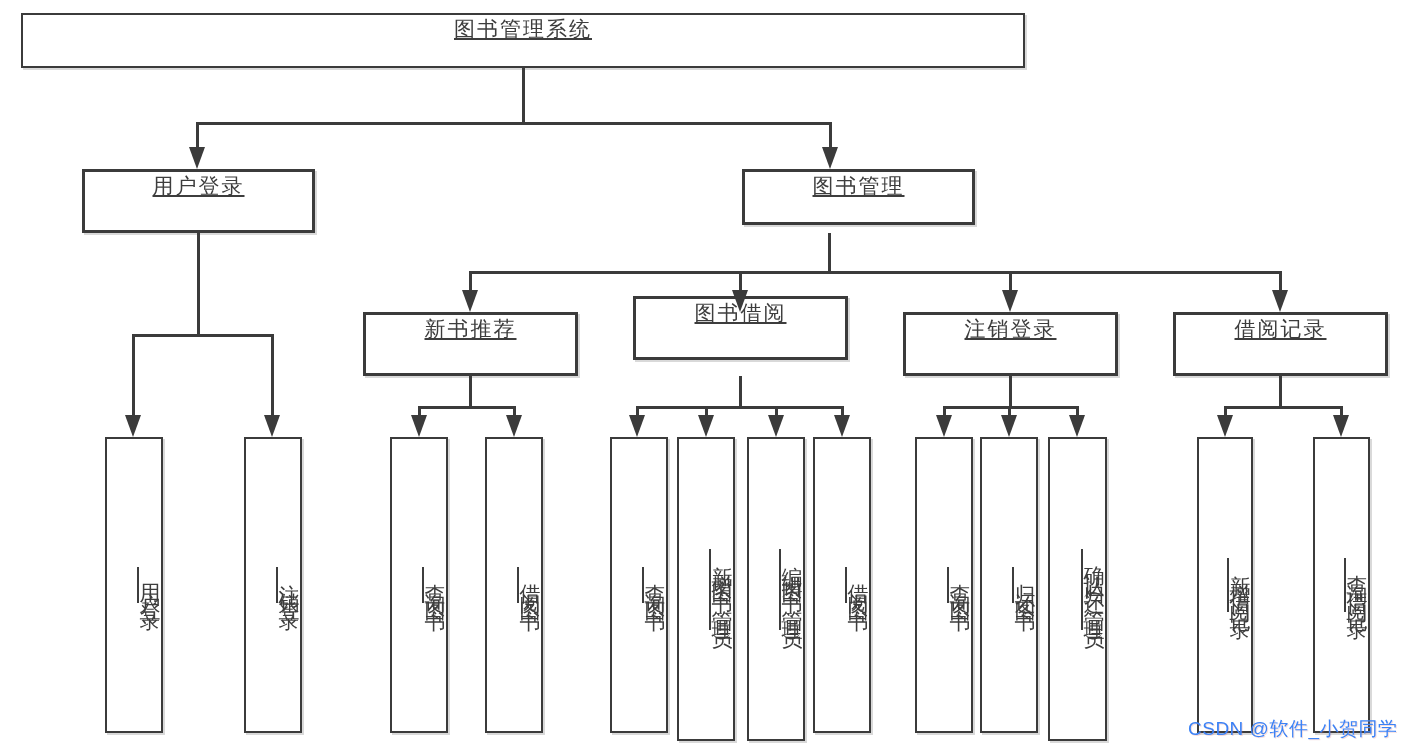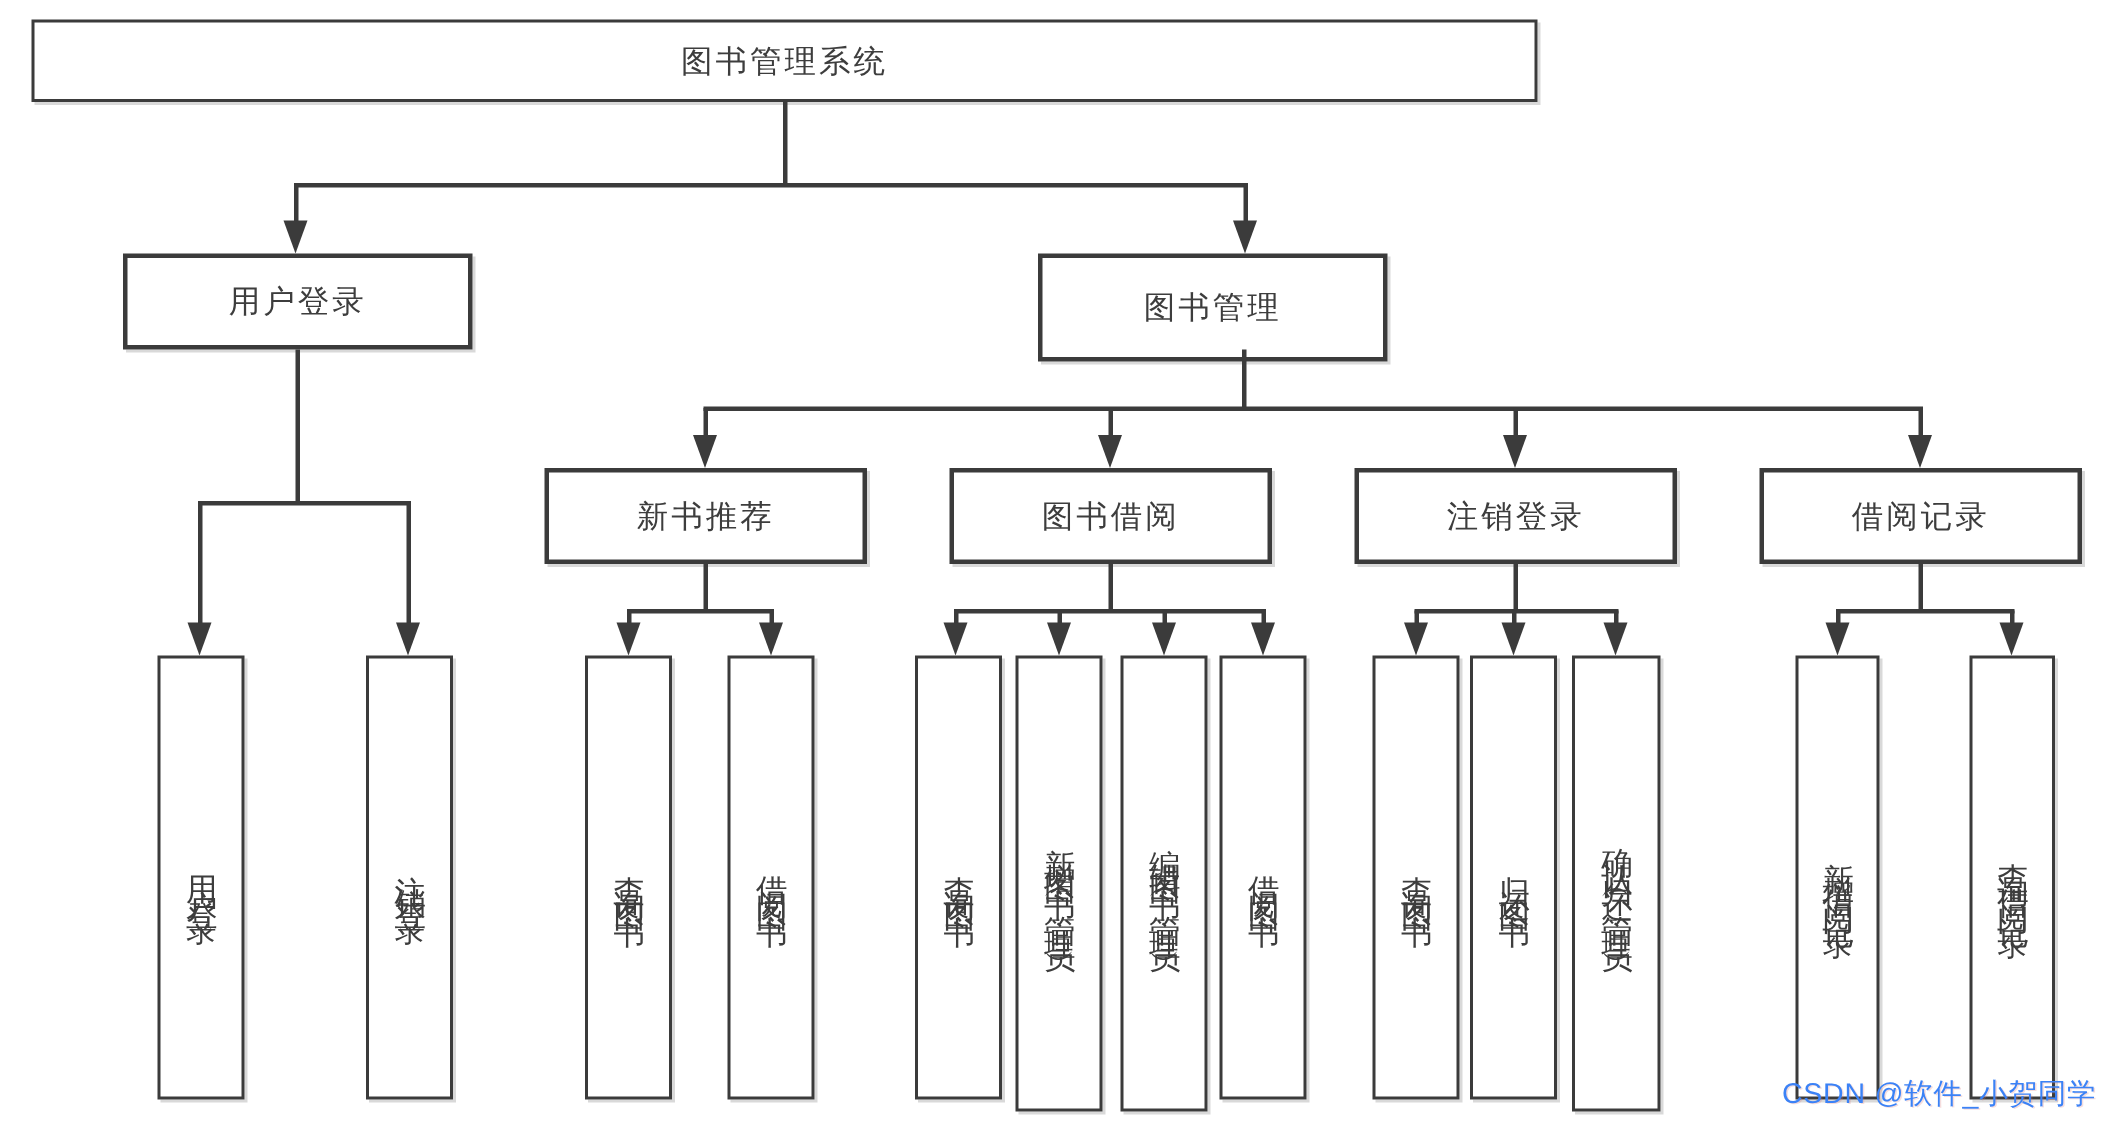--- a/index.html
+++ b/index.html
@@ -2,22 +2,23 @@
 <html><head>
 <meta charset="utf-8">
 <style>
   html,body{margin:0;padding:0;background:#ffffff;}
   #canvas{
     position:relative;width:1405px;height:747px;background:#ffffff;overflow:hidden;
     font-family:"Liberation Sans","DejaVu Sans",sans-serif;color:#3d3d3d;
   }
   .box{
     position:absolute;background:#ffffff;box-sizing:border-box;
-    border:3px solid #3b3b3b;display:flex;align-items:center;justify-content:center;
+    border:3px solid #3b3b3b;display:flex;justify-content:center;
     box-shadow:2px 2px 0 rgba(120,120,120,0.28);
+    text-decoration:underline;
   }
   .h-label{font-size:21px;letter-spacing:2px;white-space:nowrap;}
   .leaf{
     border-width:2.5px;
     writing-mode:vertical-rl;text-orientation:mixed;
     font-size:21px;letter-spacing:9px;line-height:1;
   }
   .line{position:absolute;background:#3b3b3b;}
   .arrow{
     position:absolute;width:0;height:0;
@@ -35,28 +36,28 @@
 
 <div id="canvas">
 
   <div class="box h-label" style="left:21px;top:13px;width:1004px;height:55px;border-width:2.5px;">
     <span>图书管理系统</span>
   </div>
 
   <div class="box h-label" style="left:82px;top:169px;width:233px;height:64px;">
     <span>用户登录</span>
   </div>
-  <div class="box h-label" style="left:692px;top:169px;width:233px;height:72px;">
+  <div class="box h-label" style="left:742px;top:169px;width:233px;height:56px;">
     <span>图书管理</span>
   </div>
 
   <div class="box h-label" style="left:363px;top:312px;width:215px;height:64px;">
     <span>新书推荐</span>
   </div>
-  <div class="box h-label" style="left:633px;top:312px;width:215px;height:64px;">
+  <div class="box h-label" style="left:633px;top:296px;width:215px;height:64px;">
     <span>图书借阅</span>
   </div>
   <div class="box h-label" style="left:903px;top:312px;width:215px;height:64px;">
     <span>注销登录</span>
   </div>
   <div class="box h-label" style="left:1173px;top:312px;width:215px;height:64px;">
     <span>借阅记录</span>
   </div>
 
   <div class="box leaf" style="left:105px;top:437px;width:58px;height:296px;">

